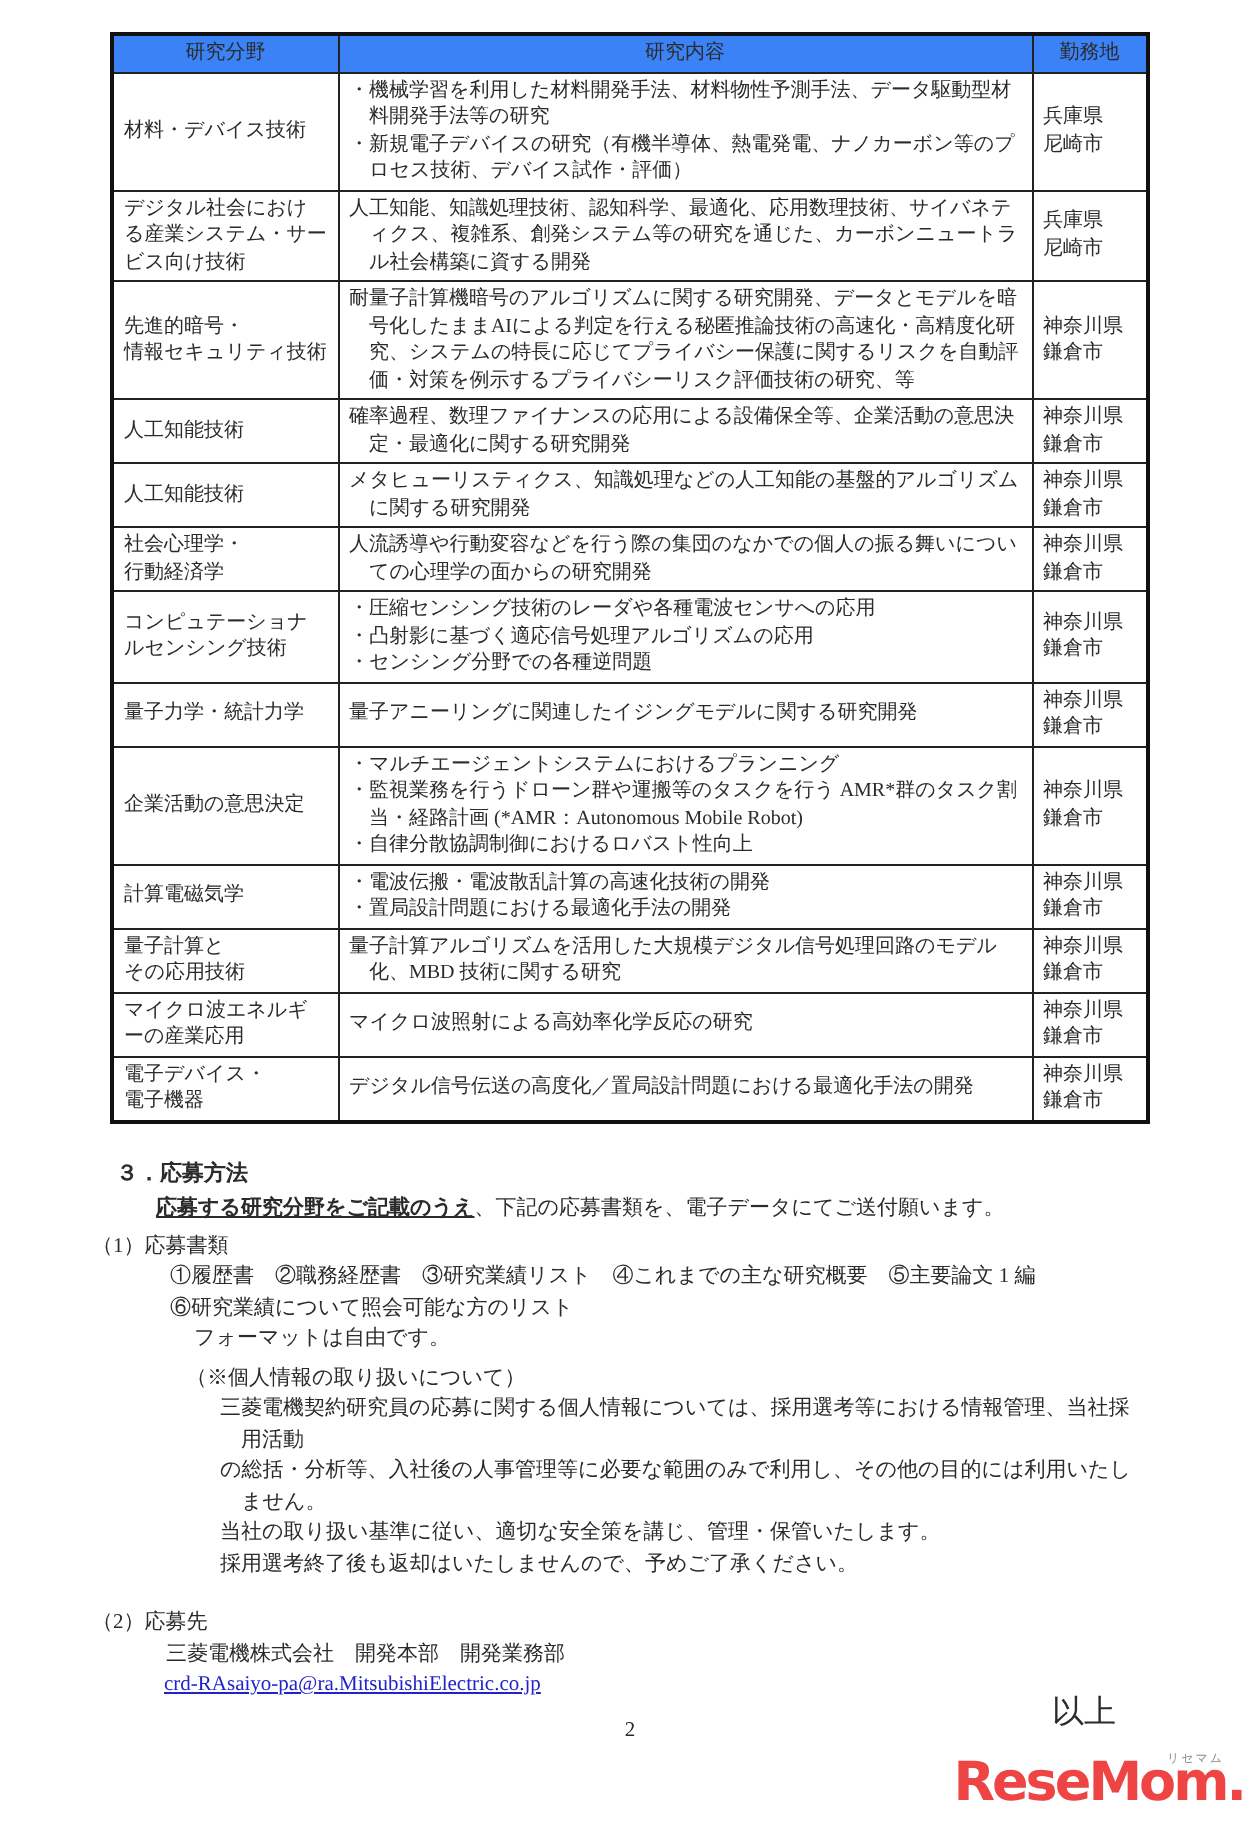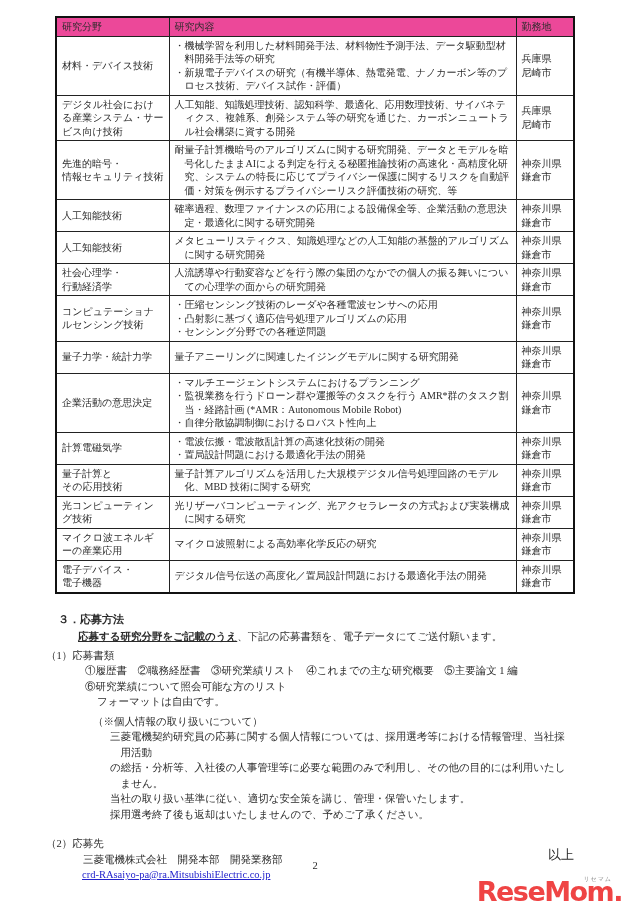--- a/index.html
+++ b/index.html
@@ -22,21 +22,21 @@
     line-height: 13.5px;
   }
   table.research th, table.research td {
     border: 1px solid #222222;
     padding: 2px 5px;
     vertical-align: middle;
     text-align: left;
     font-weight: normal;
   }
   table.research { border: 2px solid #111111; }
-  table.research thead th { background: #ec4899; }
+  table.research thead th { background: #3b82f6; text-align: center; }
   col.c-field { width: 113px; }
   col.c-content { width: 347px; }
   col.c-location { width: 58px; }
   td.field-cell { white-space: pre-line; }
   td.location-cell { white-space: pre-line; padding-left: 4px; }
   .cline { padding-left: 1em; text-indent: -1em; }
 
   
   .section3 { margin-top: 18px; font-size: 10.5px; line-height: 15.5px; }
   .s3-heading {
@@ -52,21 +52,21 @@
   .s3-docs { margin-left: 30px; }
   .s3-format { margin-left: 42px; }
   .s3-privacy-title { margin-left: 38px; margin-top: 4px; }
   .s3-privacy-body { margin-left: 55px; }
   .s3-item2 { margin-top: 14px; }
   .s3-company { margin-left: 28px; }
   .s3-email-line { margin-left: 27px; }
   a.email { color: #2222cc; text-decoration: underline; font-family: "Liberation Serif", serif; }
 
   
-  .closing { position: absolute; right: 56px; top: 846px; font-size: 13px; }
+  .closing { position: absolute; right: 72px; top: 846px; font-size: 16px; }
   .page-number { position: absolute; left: 0; top: 860px; width: 630px; text-align: center; font-size: 10.5px; }
 
   
   .logo { position: absolute; right: 8px; top: 876px; height: 38px; }
   .logo-text {
     font-family: "DejaVu Sans", "Liberation Sans", sans-serif;
     font-weight: bold; font-size: 27px; letter-spacing: -1.5px; color: #ef4444;
   }
   .logo-ruby {
     position: absolute; top: -1px; right: 10px;
@@ -195,28 +195,20 @@
         <tr>
           <td class="field-cell">量子計算と
 その応用技術</td>
           <td class="content-cell">
             <div class="cline">量子計算アルゴリズムを活用した大規模デジタル信号処理回路のモデル化、MBD 技術に関する研究</div>
           </td>
           <td class="location-cell">神奈川県
 鎌倉市</td>
         </tr>
 
-        <tr>
-          <td class="field-cell">光コンピューティング技術</td>
-          <td class="content-cell">
-            <div class="cline">光リザーバコンピューティング、光アクセラレータの方式および実装構成に関する研究</div>
-          </td>
-          <td class="location-cell">神奈川県
-鎌倉市</td>
-        </tr>
 
         <tr>
           <td class="field-cell">マイクロ波エネルギーの産業応用</td>
           <td class="content-cell">
             <div class="cline">マイクロ波照射による高効率化学反応の研究</div>
           </td>
           <td class="location-cell">神奈川県
 鎌倉市</td>
         </tr>
 

